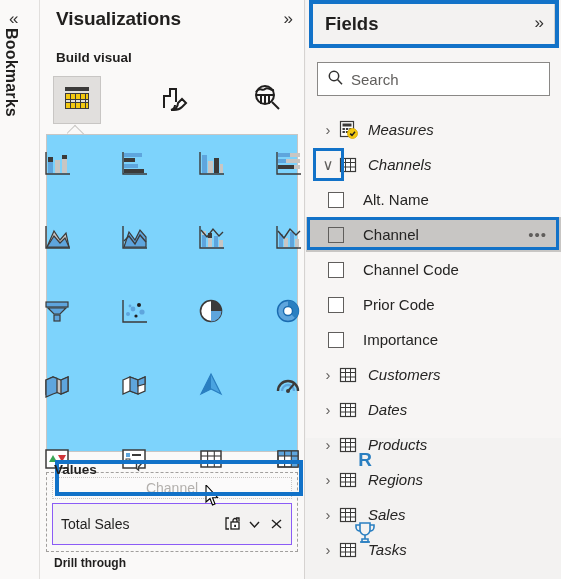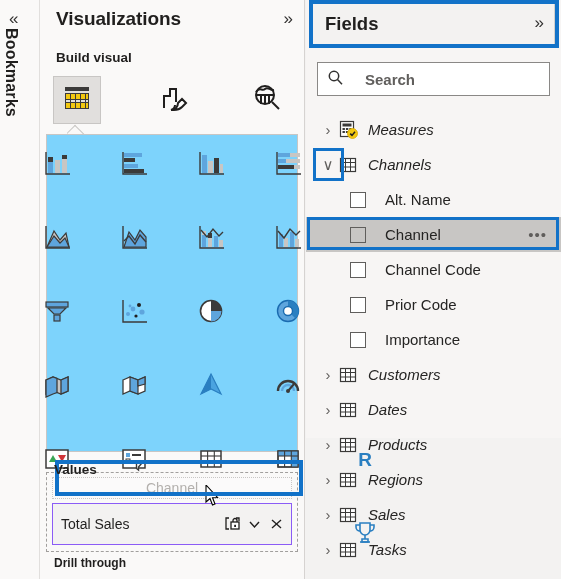--- a/index.html
+++ b/index.html
@@ -282,22 +282,21 @@
     background: #ffffff;
     border: 1px solid #8a8886;
     box-sizing: border-box;
     display: flex;
     align-items: center;
     padding-left: 9px;
   }
   #search-text {
     font-size: 15px;
     color: #605e5c;
-    margin-left: 21px;
-    font-weight: bold;
+    margin-left: 7px;
   }
 
   
   #field-tree {
     position: absolute;
     left: 0; top: 112px;
     width: 255px;
   }
   .tree-table {
     position: relative;
@@ -321,21 +320,21 @@
     font-size: 15px;
     color: #252423;
     margin-left: 7px;
     font-style: italic;
   }
   .tree-field {
     position: relative;
     height: 35px;
     display: flex;
     align-items: center;
-    padding-left: 44px;
+    padding-left: 22px;
     box-sizing: border-box;
   }
   .tree-field.highlight { background: #c8c6c4; }
   .field-check {
     width: 16px; height: 16px;
     border: 1px solid #605e5c;
     background: #ffffff;
     box-sizing: border-box;
     flex: none;
   }

